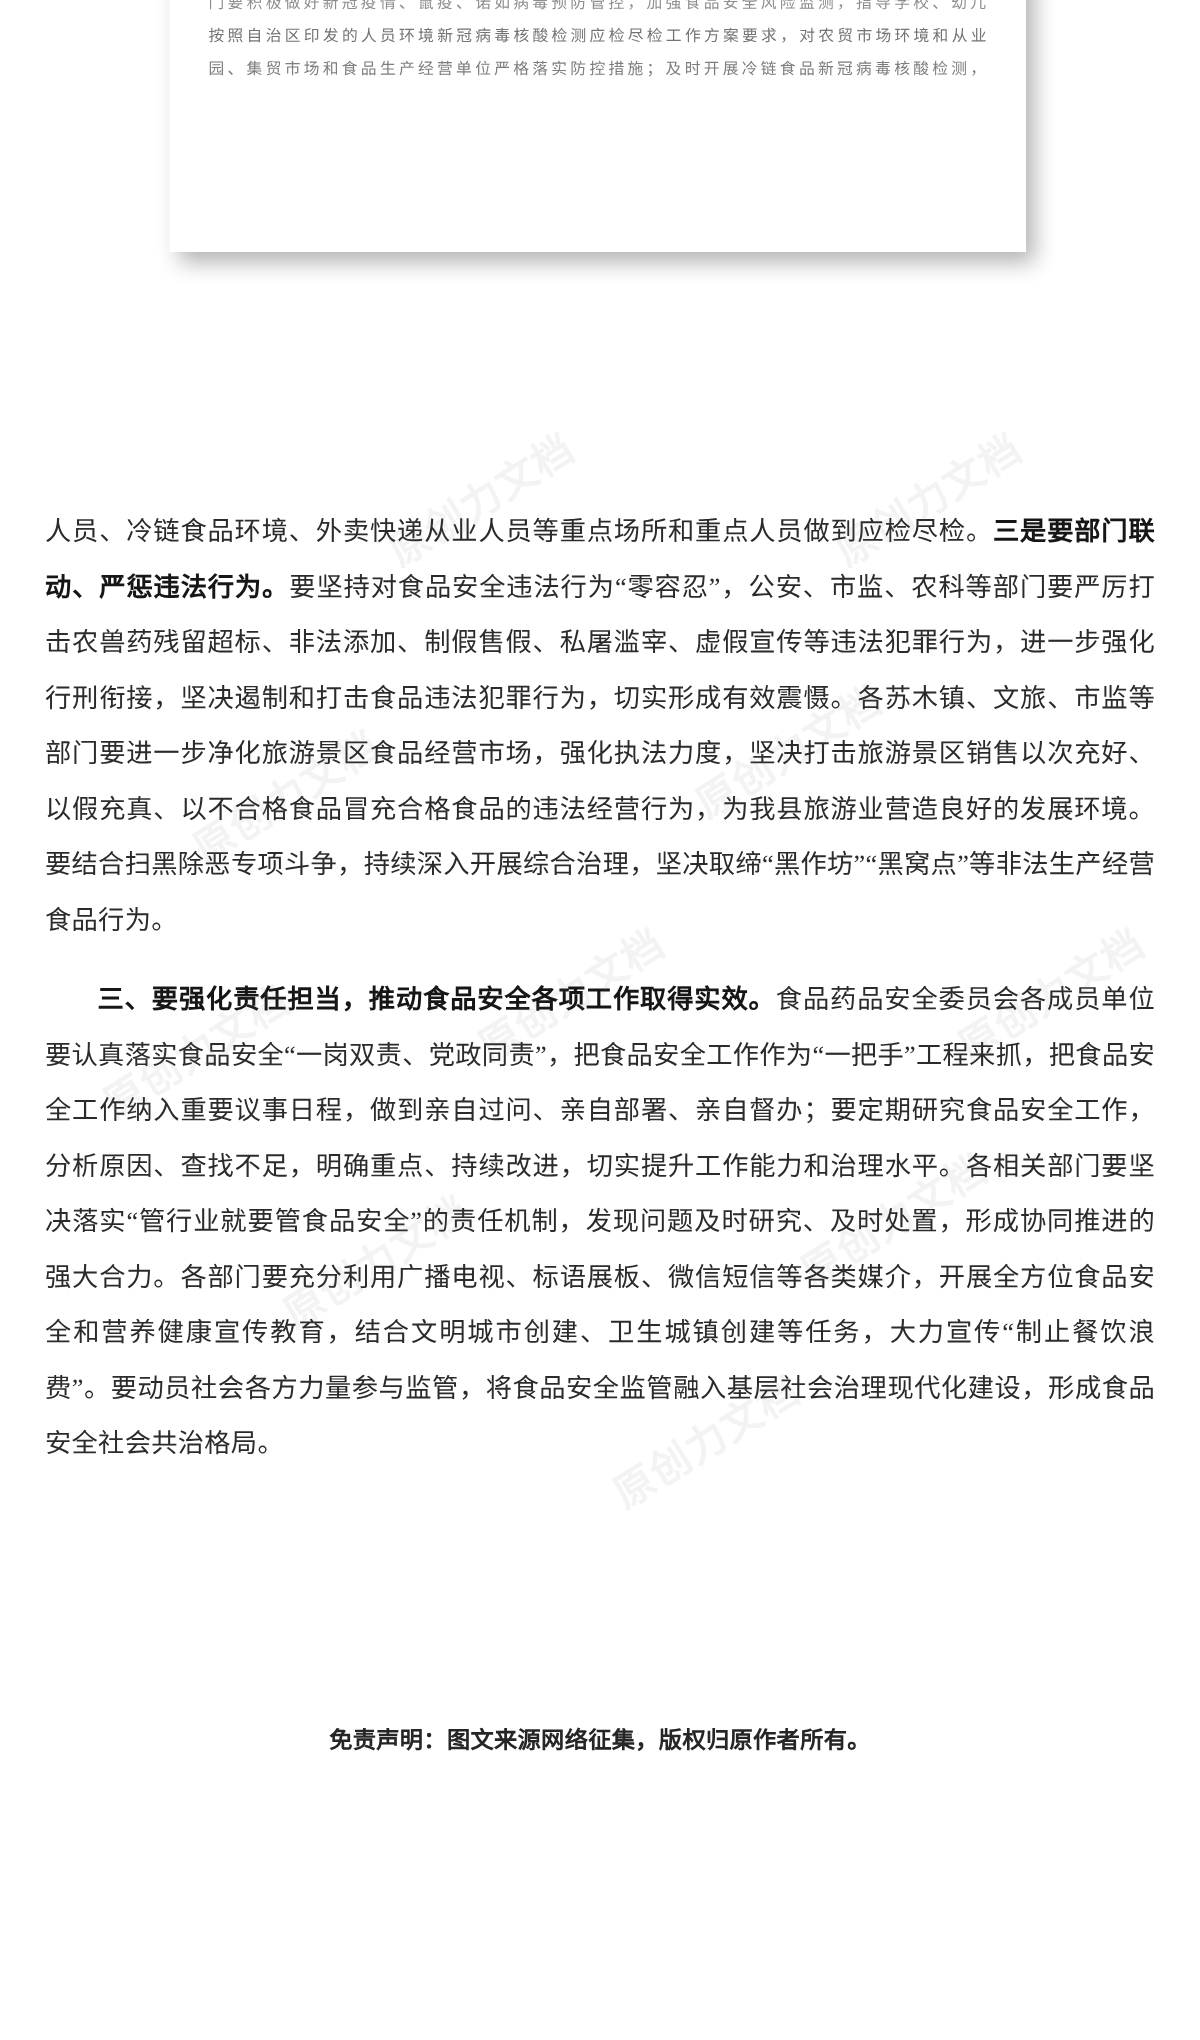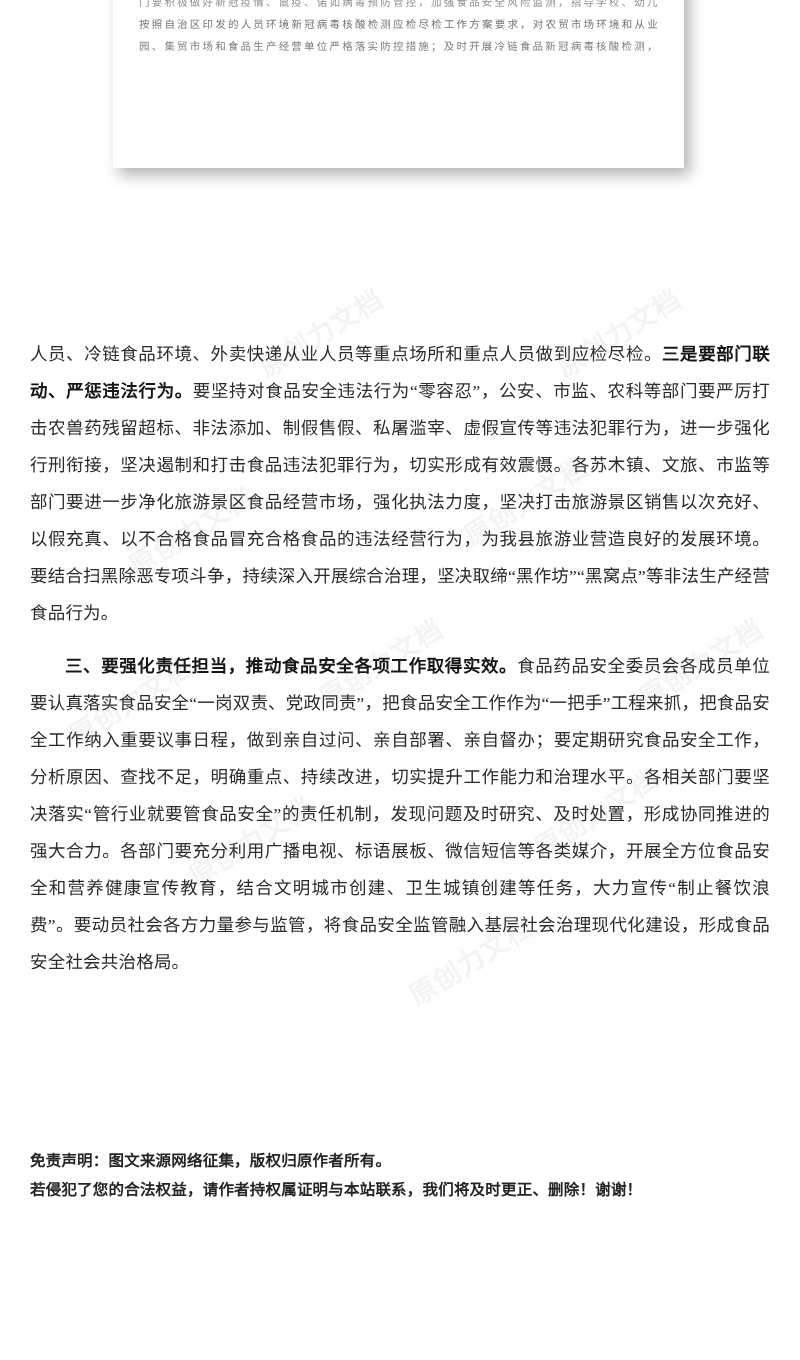--- a/index.html
+++ b/index.html
@@ -86,20 +86,21 @@
     width: 740px;
   }
   .disclaimer-line {
     font-size: 15.5px;
     line-height: 29px;
     font-weight: 700;
     color: #262626;
     letter-spacing: 0.2px;
     white-space: nowrap;
     font-family: "Liberation Serif", "DejaVu Serif", serif;
+    text-align: center;
   }
 
   
   .watermark-layer {
     position: absolute;
     left: 0;
     top: 180px;
     width: 800px;
     height: 1000px;
     pointer-events: none;
@@ -153,14 +154,13 @@
   <span class="wm wm-j">原创力文档</span>
 </div>
 
 <div class="article" id="article-body">
     <p class="para"><span>人员、冷链食品环境、外卖快递从业人员等重点场所和重点人员做到应检尽检。</span><span class="bold">三是要部门联动、严惩违法行为。</span><span>要坚持对食品安全违法行为“零容忍”，公安、市监、农科等部门要严厉打击农兽药残留超标、非法添加、制假售假、私屠滥宰、虚假宣传等违法犯罪行为，进一步强化行刑衔接，坚决遏制和打击食品违法犯罪行为，切实形成有效震慑。各苏木镇、文旅、市监等部门要进一步净化旅游景区食品经营市场，强化执法力度，坚决打击旅游景区销售以次充好、以假充真、以不合格食品冒充合格食品的违法经营行为，为我县旅游业营造良好的发展环境。要结合扫黑除恶专项斗争，持续深入开展综合治理，坚决取缔“黑作坊”“黑窝点”等非法生产经营食品行为。</span></p>
     <p class="para indent"><span class="bold">三、要强化责任担当，推动食品安全各项工作取得实效。</span><span>食品药品安全委员会各成员单位要认真落实食品安全“一岗双责、党政同责”，把食品安全工作作为“一把手”工程来抓，把食品安全工作纳入重要议事日程，做到亲自过问、亲自部署、亲自督办；要定期研究食品安全工作，分析原因、查找不足，明确重点、持续改进，切实提升工作能力和治理水平。各相关部门要坚决落实“管行业就要管食品安全”的责任机制，发现问题及时研究、及时处置，形成协同推进的强大合力。各部门要充分利用广播电视、标语展板、微信短信等各类媒介，开展全方位食品安全和营养健康宣传教育，结合文明城市创建、卫生城镇创建等任务，大力宣传“制止餐饮浪费”。要动员社会各方力量参与监管，将食品安全监管融入基层社会治理现代化建设，形成食品安全社会共治格局。</span></p>
   </div>
 
 <div class="disclaimer">
   <div class="disclaimer-line">免责声明：图文来源网络征集，版权归原作者所有。</div>
-  <div class="disclaimer-line">若侵犯了您的合法权益，请作者持权属证明与本站联系，我们将及时更正、删除！谢谢！</div>
 </div>
 
 </body></html>

